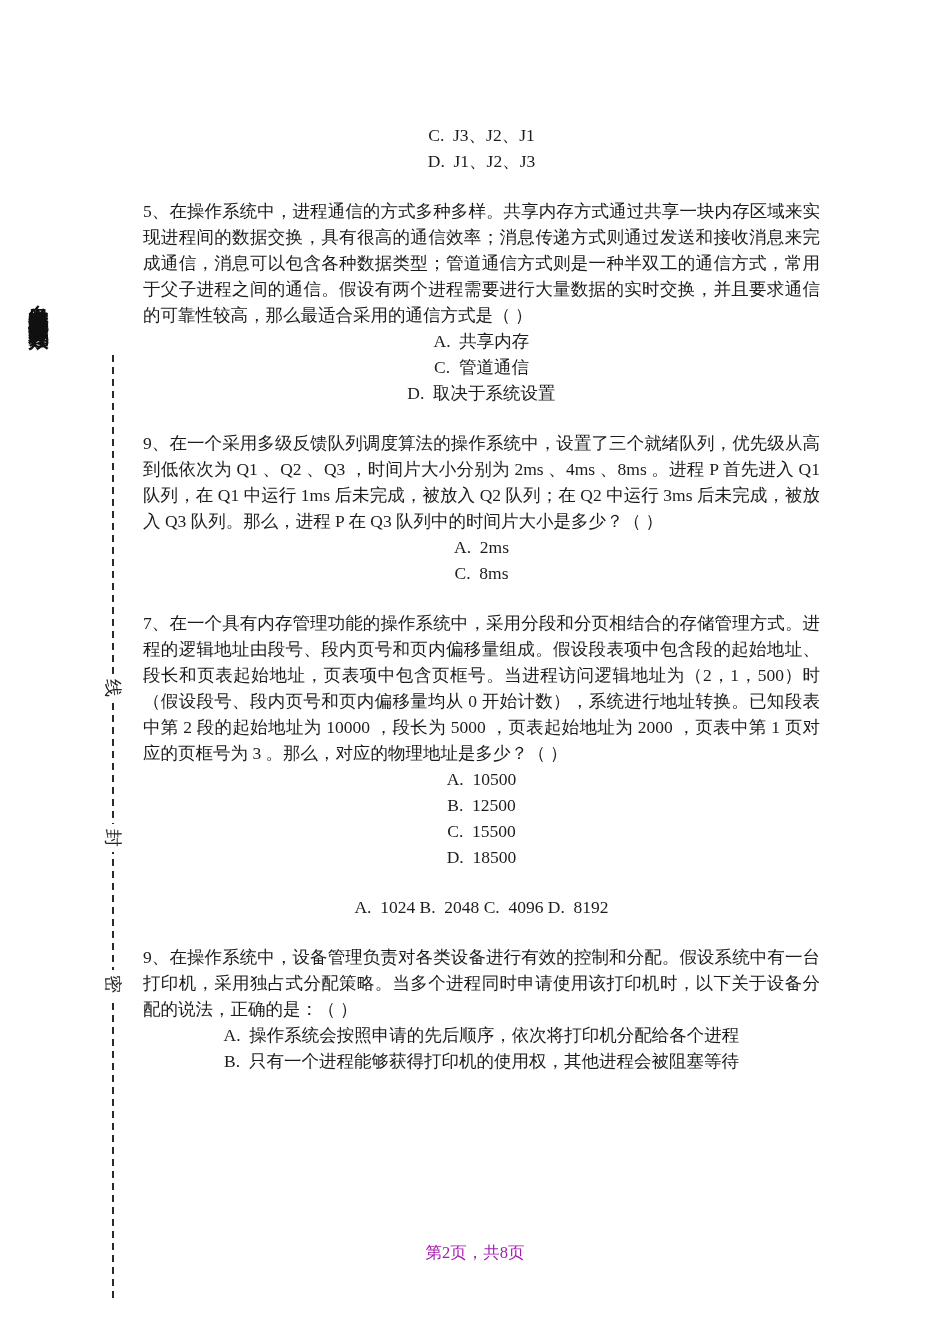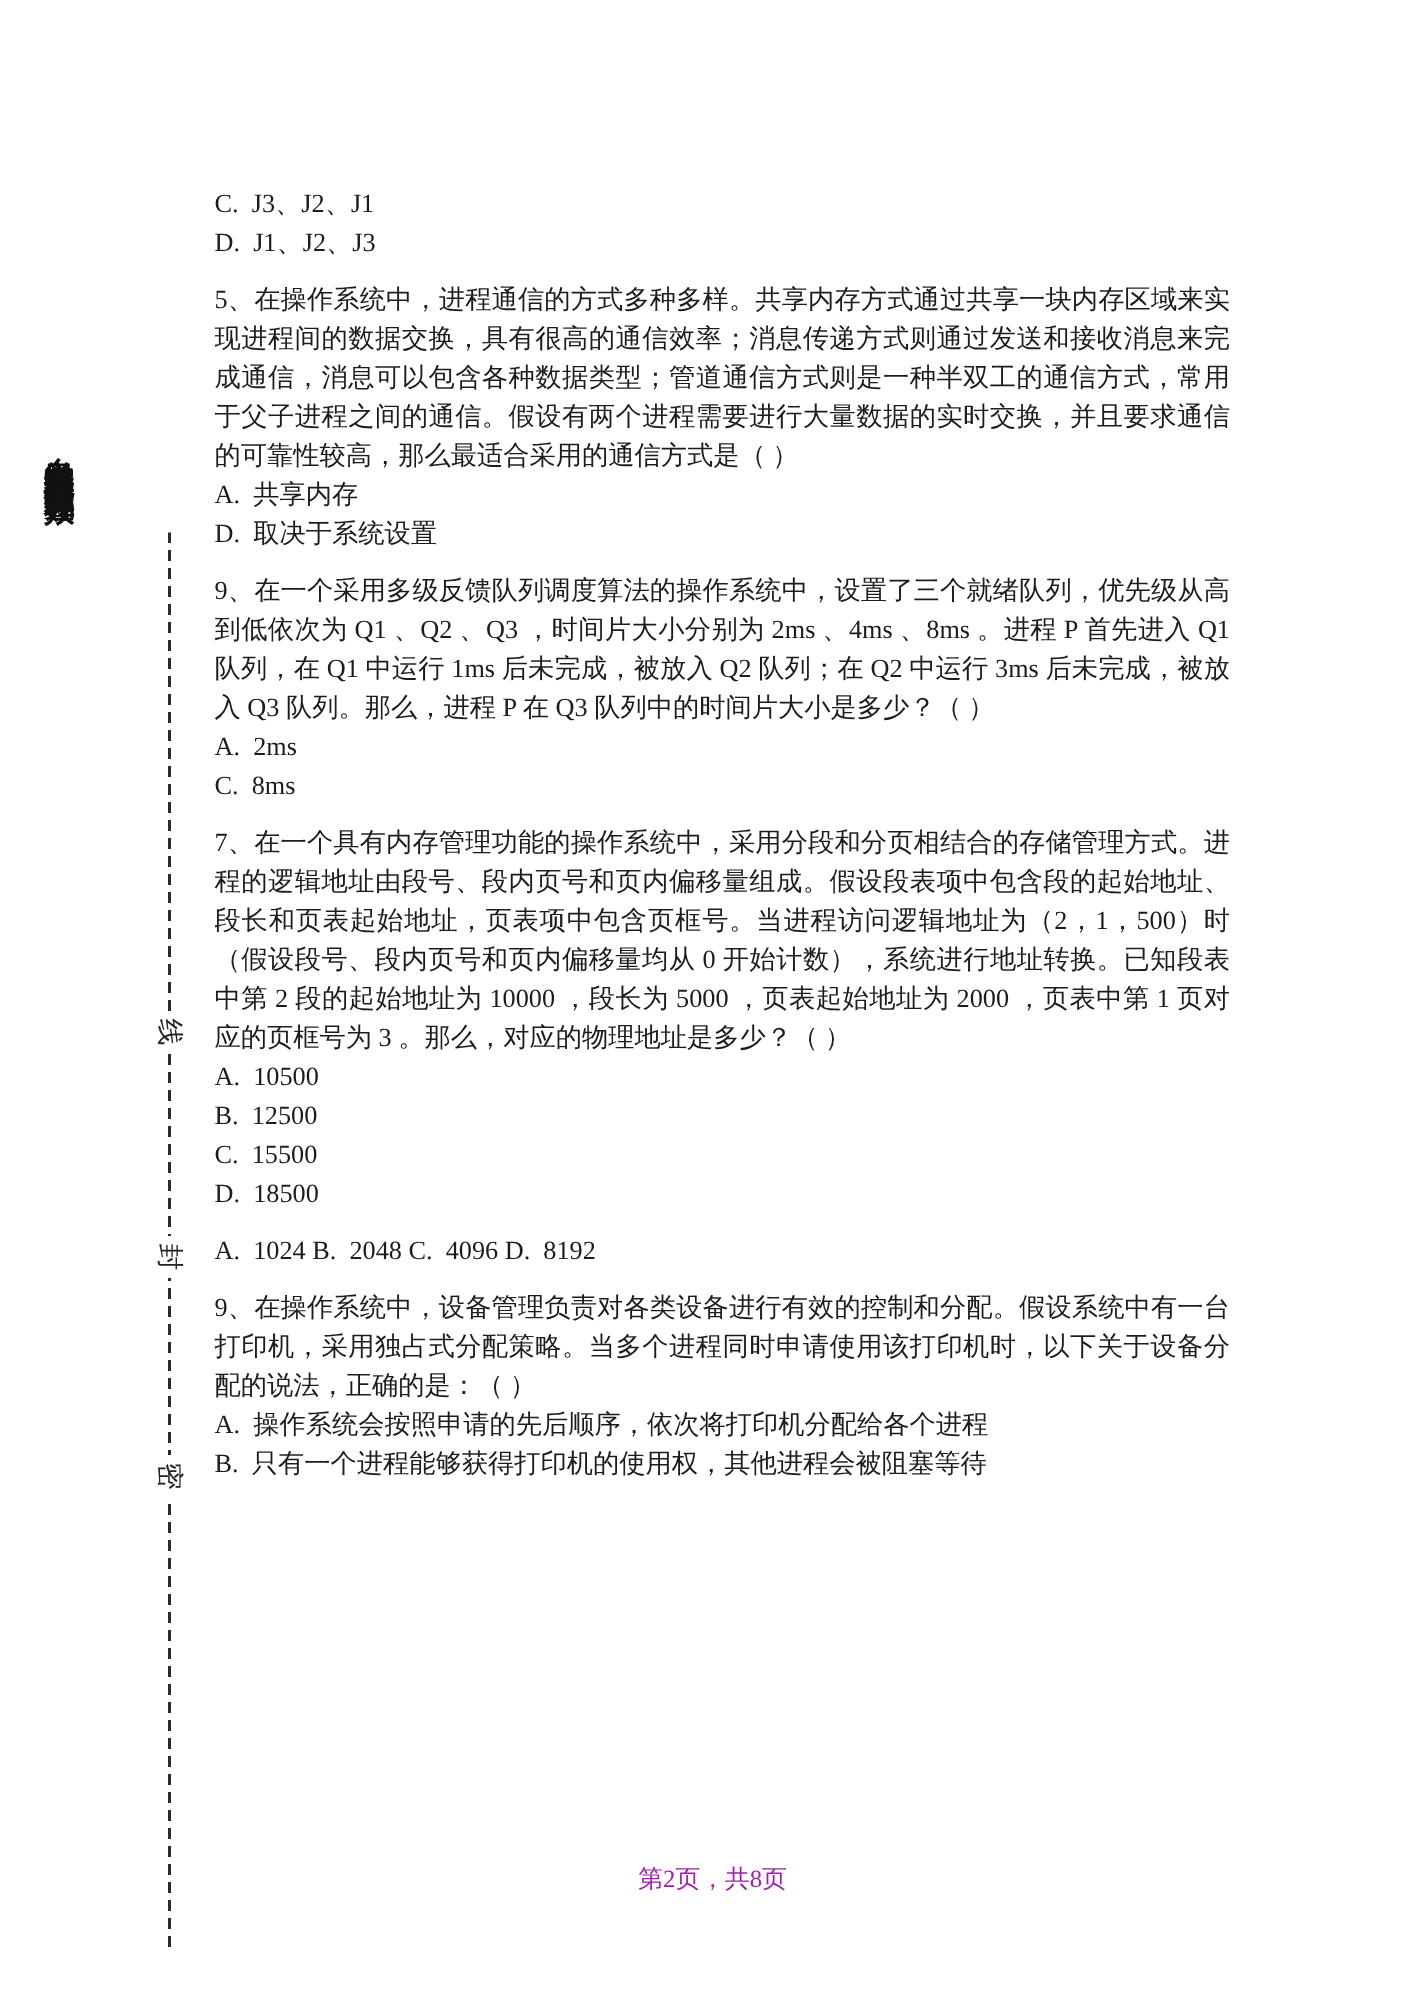--- a/index.html
+++ b/index.html
@@ -53,28 +53,28 @@
   
   .content {
     position: absolute;
     left: 143px;
     top: 122px;
     width: 677px;
     font-size: 17.5px;
     line-height: 26px;
   }
   .question { margin: 0; }
-  .question + .question { margin-top: 12px; }
+  .question + .question { margin-top: 24px; }
   .stem {
     text-align: justify;
     text-justify: inter-ideograph;
   }
   .option {
     white-space: pre-wrap;
-    text-align: left;
+    text-align: center;
   }
   
   .footer {
     position: absolute;
     left: 0;
     right: 0;
     top: 1242px;
     text-align: center;
     font-size: 16.5px;
     color: #a21caf;
@@ -95,20 +95,21 @@
   <div class="content">
 
     <section class="question">
       <p class="option">C.  J3、J2、J1</p>
       <p class="option">D.  J1、J2、J3</p>
     </section>
 
     <section class="question">
       <p class="stem">5、在操作系统中，进程通信的方式多种多样。共享内存方式通过共享一块内存区域来实现进程间的数据交换，具有很高的通信效率；消息传递方式则通过发送和接收消息来完成通信，消息可以包含各种数据类型；管道通信方式则是一种半双工的通信方式，常用于父子进程之间的通信。假设有两个进程需要进行大量数据的实时交换，并且要求通信的可靠性较高，那么最适合采用的通信方式是（ ）</p>
       <p class="option">A.  共享内存</p>
+      <p class="option">C.  管道通信</p>
       <p class="option">D.  取决于系统设置</p>
     </section>
 
     <section class="question">
       <p class="stem">9、在一个采用多级反馈队列调度算法的操作系统中，设置了三个就绪队列，优先级从高到低依次为 Q1 、Q2 、Q3 ，时间片大小分别为 2ms 、4ms 、8ms 。进程 P 首先进入 Q1 队列，在 Q1 中运行 1ms 后未完成，被放入 Q2 队列；在 Q2 中运行 3ms 后未完成，被放入 Q3 队列。那么，进程 P 在 Q3 队列中的时间片大小是多少？（ ）</p>
       <p class="option">A.  2ms</p>
       <p class="option">C.  8ms</p>
     </section>
 
     <section class="question">

